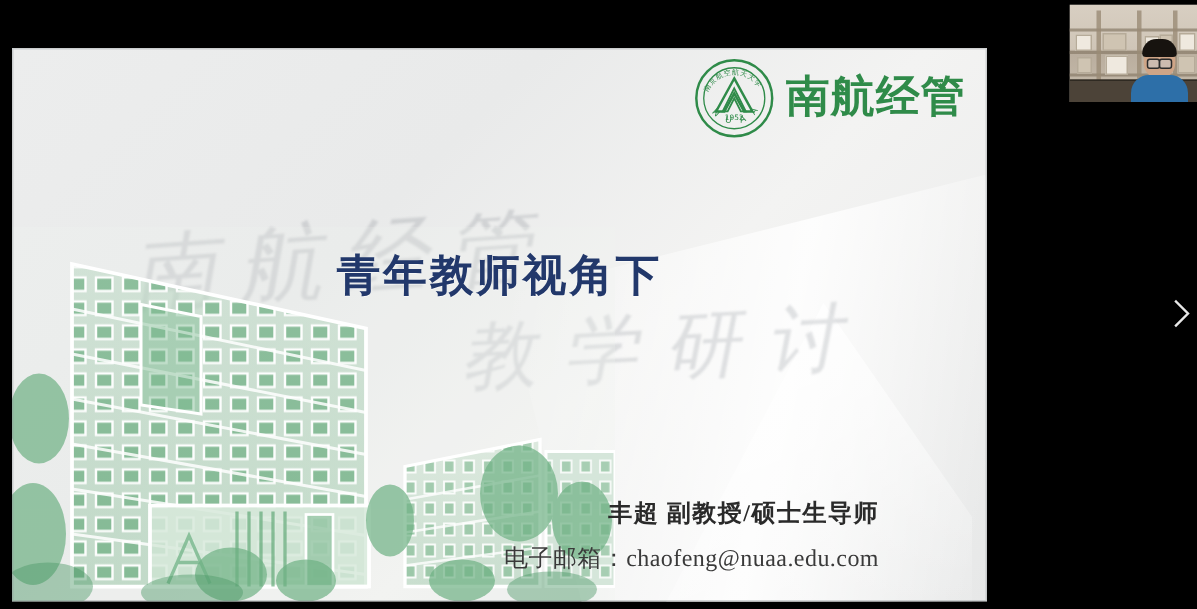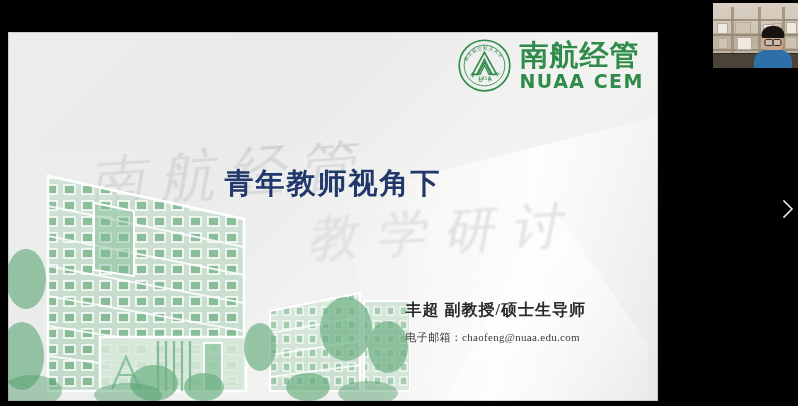--- a/index.html
+++ b/index.html
@@ -53,24 +53,24 @@
 
   
   #title-block{position:absolute;left:0;right:0;top:132px;text-align:center;}
   .title-line{color:#22386b;font-weight:700;white-space:nowrap;
               font-family:"DejaVu Sans","Liberation Sans",sans-serif;
               text-shadow:0 1px 0 rgba(255,255,255,.55);}
   #title1{font-size:29px;letter-spacing:2px;}
   #title2{font-size:30px;letter-spacing:1px;margin-top:9px;}
 
   
-  #presenter{position:absolute;right:72px;top:268px;text-align:left;margin-left:16px;}
+  #presenter{position:absolute;right:72px;top:300px;text-align:right;margin-left:16px;}
   #pname{font-size:16px;color:#2a2a2a;font-weight:600;white-space:nowrap;
          font-family:"Liberation Serif","DejaVu Serif",serif;letter-spacing:1px;}
-  #pmail{font-size:11px;color:#3a3a3a;margin-top:9px;white-space:nowrap;
+  #pmail{font-size:16px;color:#3a3a3a;margin-top:9px;white-space:nowrap;
          font-family:"Liberation Serif","DejaVu Serif",serif;letter-spacing:.3px;}
 
   
   #webcam{position:absolute;left:713px;top:3px;width:85px;height:65px;
           overflow:hidden;background:#1b1b1b;}
   #cam-bg{position:absolute;inset:0;
           background:linear-gradient(#d8cfc2 0%,#cfc5b7 46%,#b9ad9d 47%,#c7bcad 100%);}
   .shelf{position:absolute;left:0;right:0;height:2px;background:#8c7f6c;opacity:.75;}
   .post{position:absolute;top:4px;bottom:0;width:3px;background:#9a8b76;opacity:.8;}
   .box{position:absolute;background:#efe9df;border:1px solid #b6ab99;}
@@ -210,21 +210,20 @@
             <textPath href="#arcBottom" startOffset="12%">N U A A</textPath>
           </text>
           <path id="arcTop" d="M16 48 A35 35 0 0 1 84 48" fill="none"></path>
           <text font-size="8.5" font-family="DejaVu Sans, sans-serif" fill="#2f8b49" letter-spacing="1">
             <textPath href="#arcTop" startOffset="6%">南京航空航天大学</textPath>
           </text>
         </svg>
       </div>
       <div id="wordmark">
         <span class="cn-mark">南航经管</span>
-        <span class="en-mark">NUAA CEM</span>
       </div>
     </div>
 
     <div id="title-block">
       <div id="title1" class="title-line">青年教师视角下</div>
     </div>
 
     <div id="presenter">
       <div id="pname">丰超  副教授/硕士生导师</div>
       <div id="pmail">电子邮箱：chaofeng@nuaa.edu.com</div>

